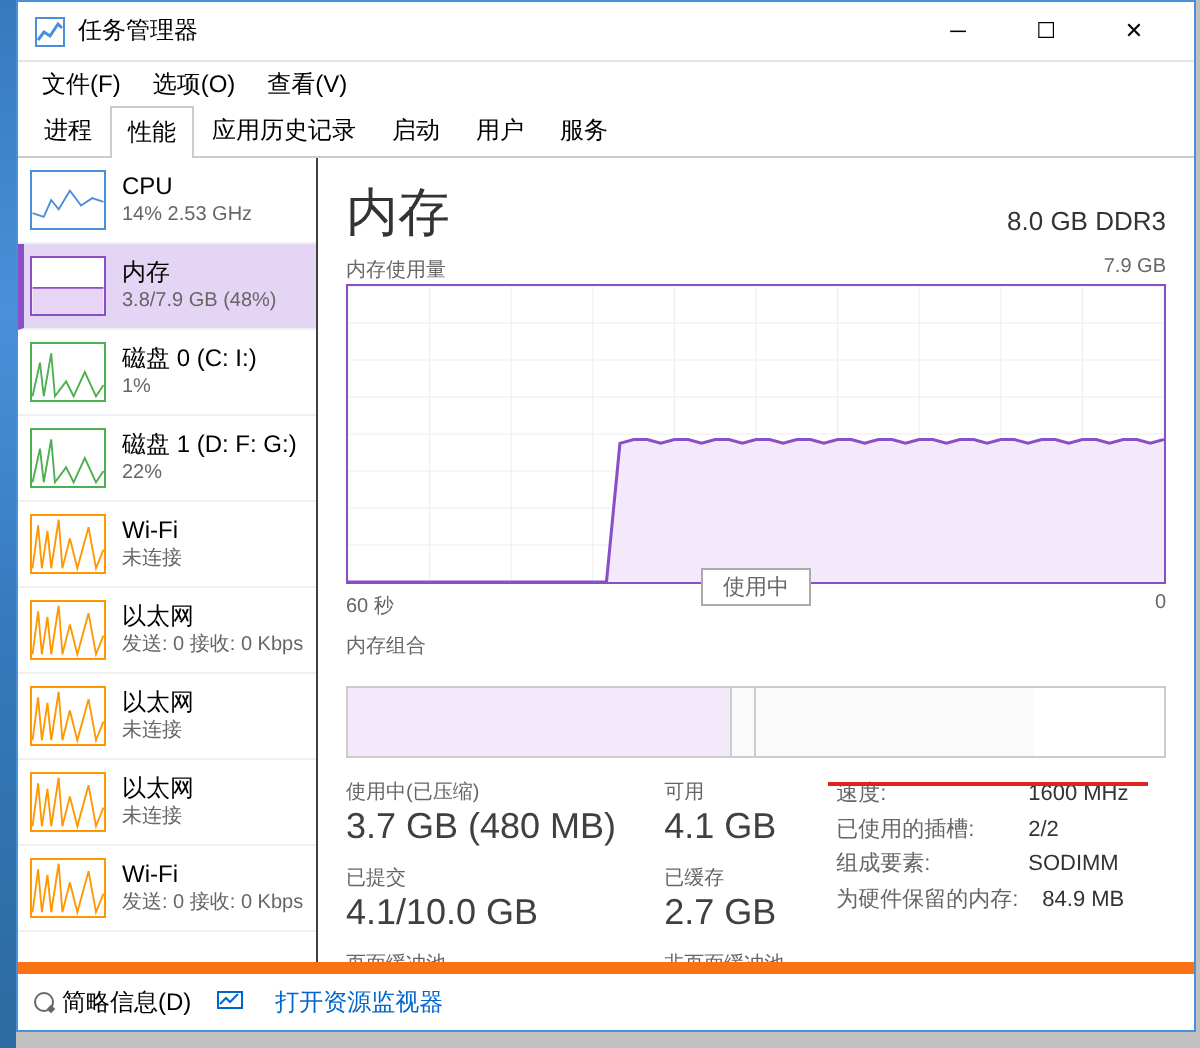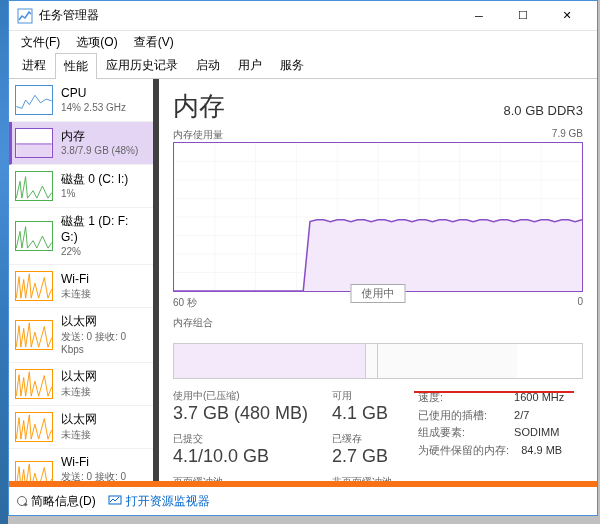--- a/index.html
+++ b/index.html
@@ -10,21 +10,21 @@
 .titlebar-icon { width: 16px; height: 16px; margin-right: 6px; }
 .titlebar-title { flex: 1; font-size: 12px; color: #000; }
 .winbtns { display: flex; }
 .winbtn { width: 44px; height: 30px; display: flex; align-items: center; justify-content: center; color: #000; font-size: 11px; cursor: default; }
 .menubar { height: 22px; display: flex; align-items: center; padding: 0 4px; font-size: 12px; }
 .menuitem { padding: 2px 8px; cursor: default; }
 .tabbar { height: 26px; display: flex; align-items: flex-end; border-bottom: 1px solid #ccc; padding: 0 4px; font-size: 12px; }
 .tab { padding: 4px 8px; cursor: default; border: 1px solid transparent; border-bottom: none; }
 .tab.active { border-color: #ccc; background: #fff; position: relative; top: 1px; }
 .content { flex: 1; display: flex; overflow: hidden; }
-.sidebar { width: 150px; border-right: 6px solid #404040; overflow-y: auto; }
+.sidebar { width: 150px; border-right: 1px solid #404040; overflow-y: auto; }
 .sbitem { display: flex; padding: 6px 6px; border-bottom: 1px solid #f0f0f0; cursor: default; align-items: center; }
 .sbitem.selected { background: #e5d5f5; border-left: 3px solid #8a4fc7; padding-left: 3px; }
 .sbchart { width: 38px; height: 30px; border: 1px solid #8a4fc7; margin-right: 8px; position: relative; background: #fff; overflow: hidden; }
 .sbchart.cpu { border-color: #4a90d9; }
 .sbchart.disk { border-color: #4caf50; }
 .sbchart.net { border-color: #ff9800; }
 .sbchart svg { width: 100%; height: 100%; }
 .sbtext { flex: 1; line-height: 1.3; }
 .sbname { font-size: 12px; color: #000; }
 .sbval { font-size: 10px; color: #666; }
@@ -45,21 +45,21 @@
 .statblock { }
 .statlabel { font-size: 10px; color: #666; }
 .statval { font-size: 18px; font-weight: 300; color: #404040; }
 .kvcol { font-size: 11px; }
 .kvrow { display: flex; gap: 12px; line-height: 1.6; }
 .kvkey { color: #666; min-width: 84px; }
 .kvval { color: #333; }
 .redline { position: absolute; height: 2px; background: #d22; }
 .footer { height: 34px; border-top: 6px solid #f97316; display: flex; align-items: center; padding: 0 8px; font-size: 12px; }
 .expand { display: flex; align-items: center; gap: 4px; cursor: default; margin-right: 12px; }
-.reslink { color: #0066cc; display: flex; align-items: center; gap: 4px; cursor: default; }
+.reslink { color: #0066cc; display: flex; align-items: center; gap: 16px; cursor: default; }
 .circ { width: 10px; height: 10px; border: 1px solid #666; border-radius: 50%; display: inline-block; position: relative; }
 .circ::after { content: ""; position: absolute; width: 3px; height: 3px; background: #666; bottom: -1px; right: -1px; transform: rotate(45deg); }
 </style>
 </head>
 <body>
 
 <div class="left-strip"></div>
 <div class="window">
 
   <div class="titlebar">
@@ -253,21 +253,21 @@
           </div>
         </div>
         <div class="kvcol" style="position:relative;">
           <div class="redline" style="top:2px; left:-4px; width:160px;"></div>
           <div class="kvrow">
               <span class="kvkey">速度:</span>
               <span class="kvval">1600 MHz</span>
             </div>
           <div class="kvrow">
               <span class="kvkey">已使用的插槽:</span>
-              <span class="kvval">2/7</span>
+              <span class="kvval">2/2</span>
             </div>
           <div class="kvrow">
               <span class="kvkey">组成要素:</span>
               <span class="kvval">SODIMM</span>
             </div>
           <div class="kvrow">
               <span class="kvkey">为硬件保留的内存:</span>
               <span class="kvval">84.9 MB</span>
             </div>
         </div>

